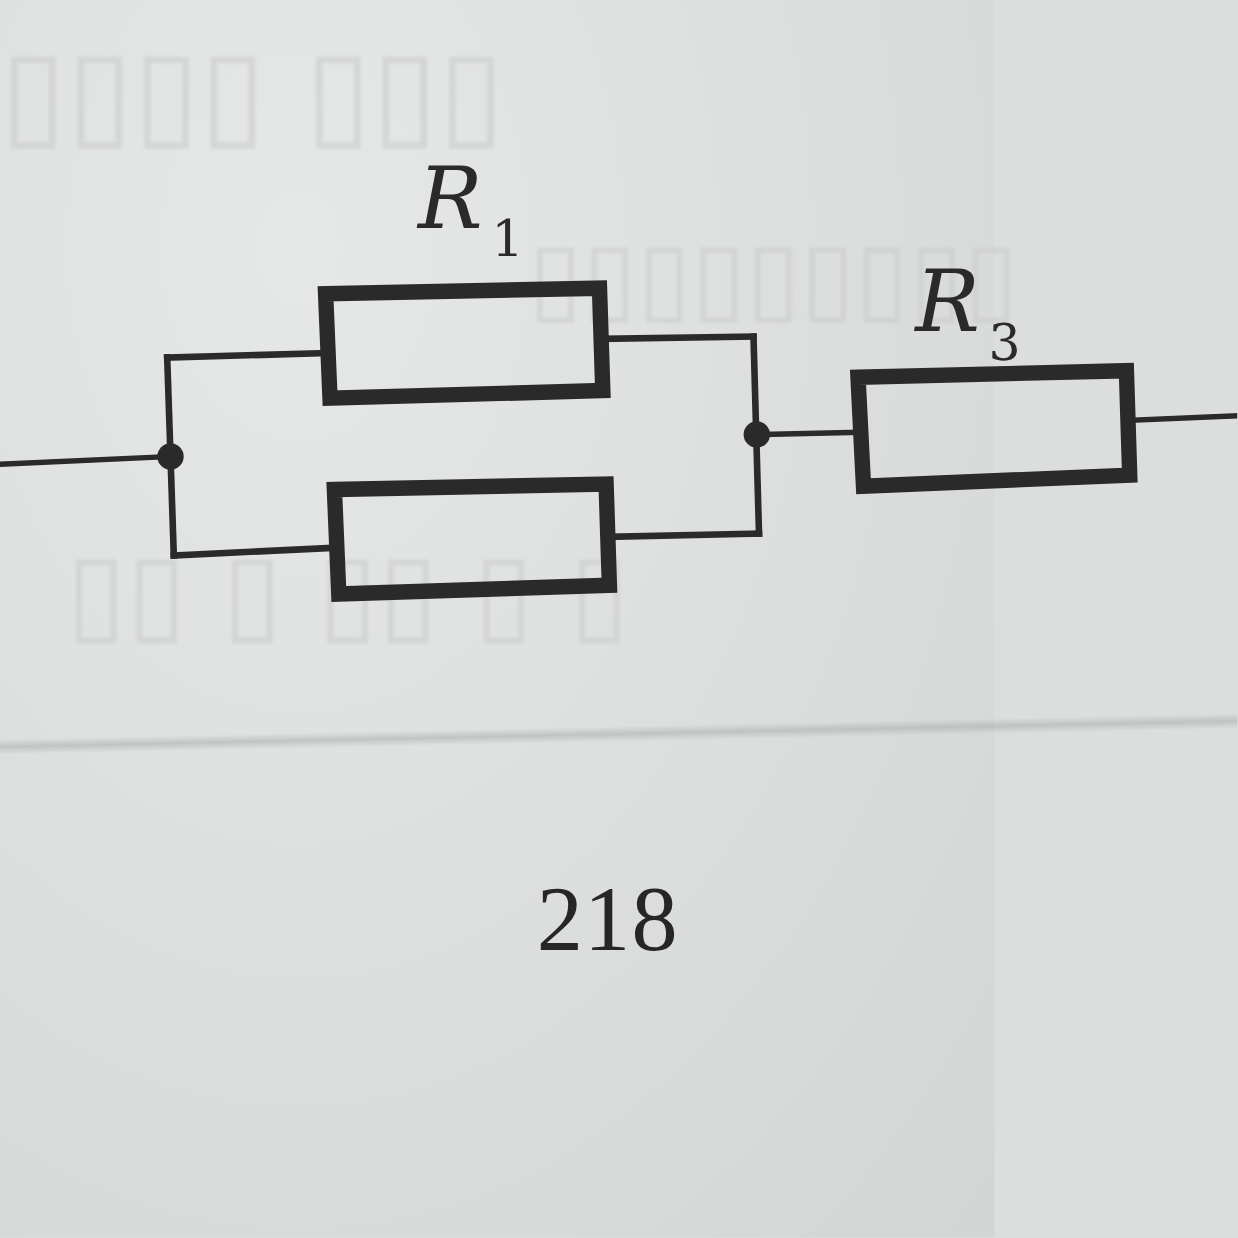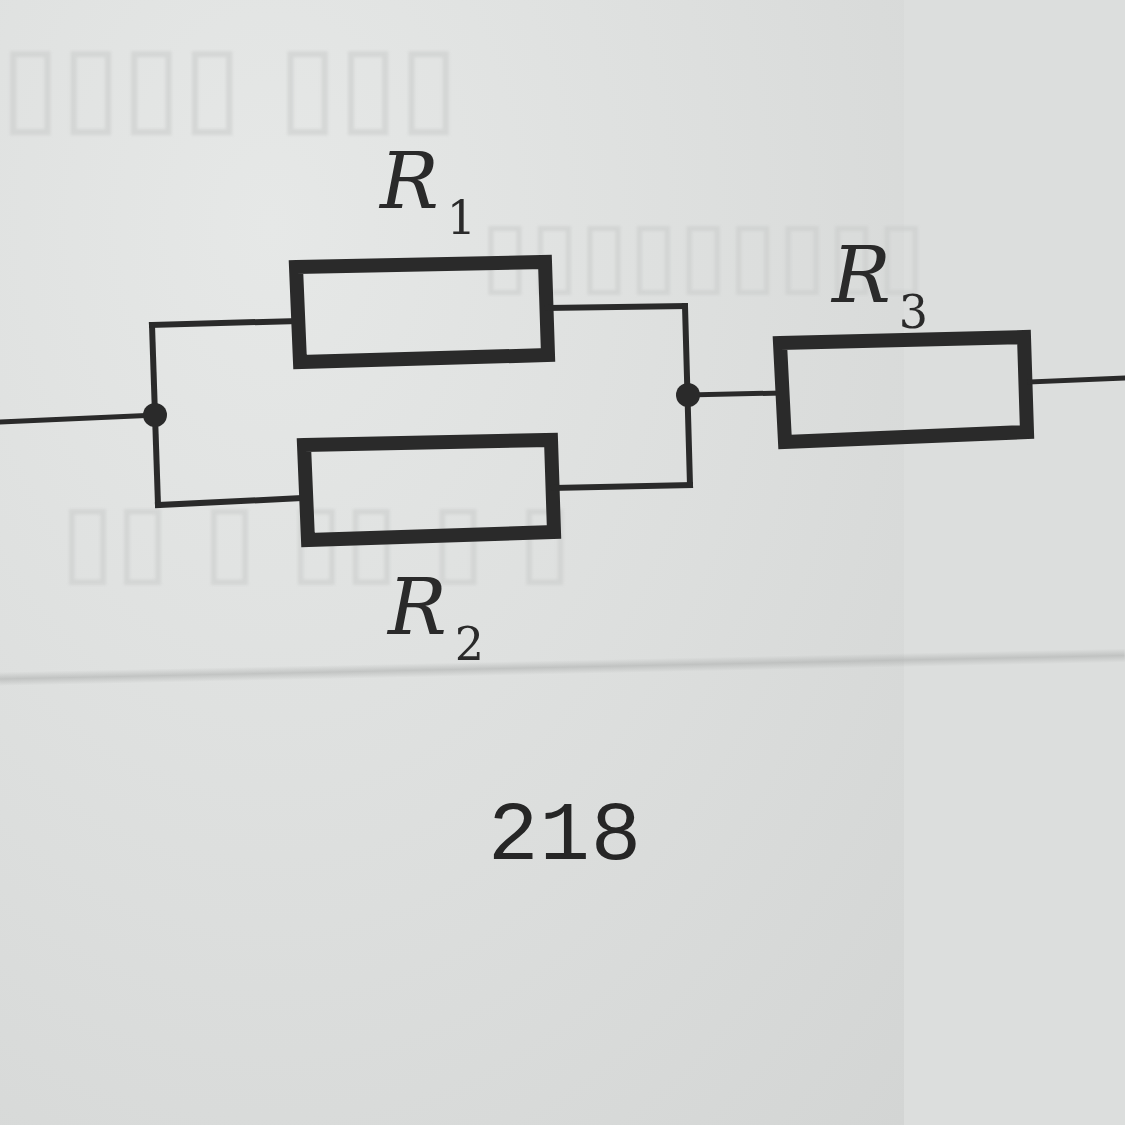--- a/index.html
+++ b/index.html
@@ -62,21 +62,21 @@
       top: 26px;
       margin-left: 8px;
     }
     #label-r1 { left: 380px; top: 142px; }
     #label-r2 { left: 388px; top: 568px; }
     #label-r3 { left: 832px; top: 212px; margin-top: 24px; }
     .page-number {
       position: absolute;
       left: 488px; top: 795px;
       color: #262626;
-      font-family: Liberation Mono, monospace;
+      font-family: Liberation Serif, serif;
       font-size: 84px;
       line-height: 1;
       letter-spacing: 1px;
     }
   </style>
 </head>
 <body>
 
 <div class="page">
 
@@ -116,23 +116,20 @@
     <g fill="#2a2a2a">
       <circle cx="155" cy="415" r="12"></circle>
       <circle cx="688" cy="395" r="12"></circle>
     </g>
   </svg>
 
   <div class="label" id="label-r1">
     <span>R</span><span class="sub">1</span>
   </div>
 
-  <div class="label" id="label-r2">
-    <span>R</span><span class="sub">2</span>
-  </div>
 
   <div class="label" id="label-r3">
     <span>R</span><span class="sub">3</span>
   </div>
 
   <div class="page-number">218</div>
 
 </div>
 
 </body></html>

